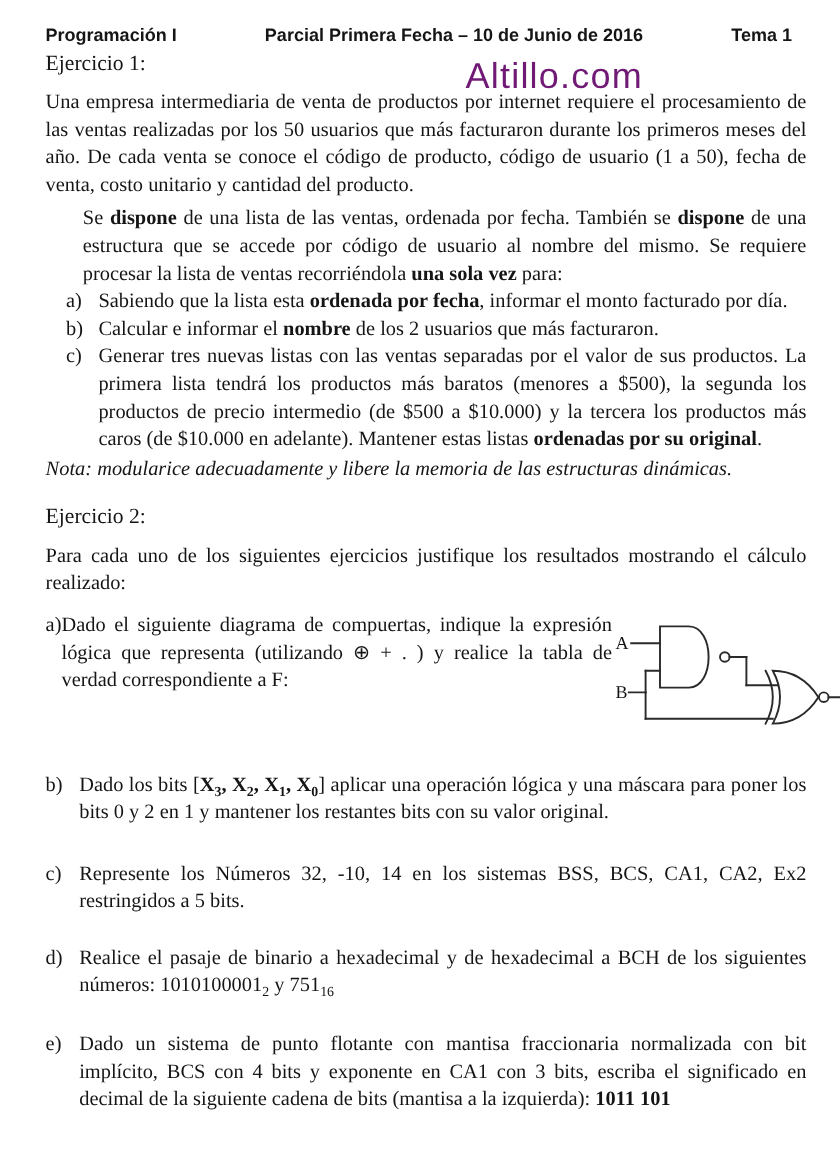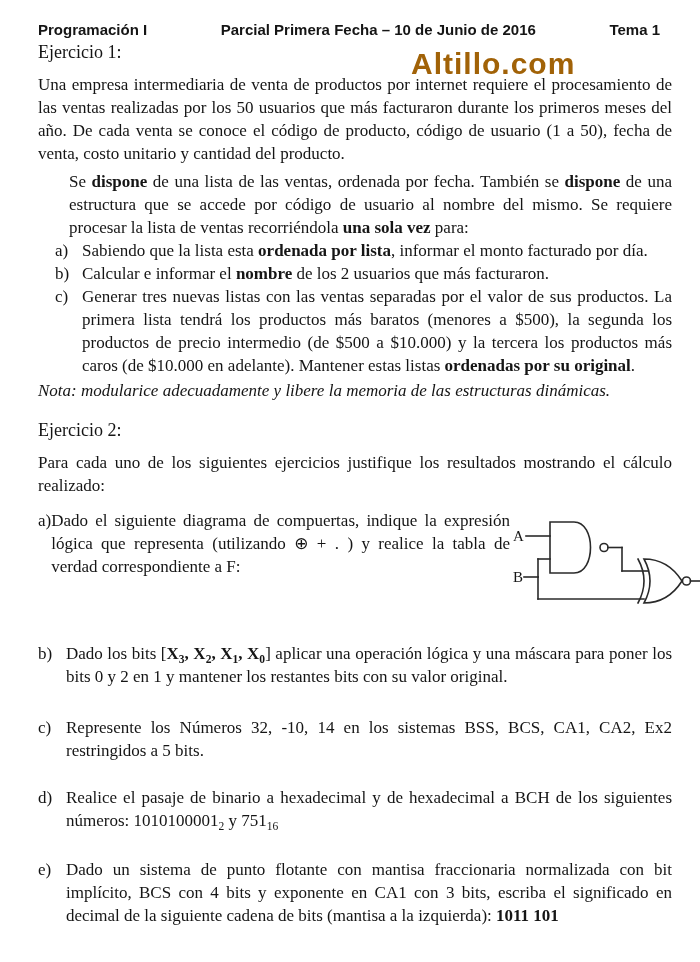--- a/index.html
+++ b/index.html
@@ -17,23 +17,23 @@
   
   .hdr{
     display:flex;justify-content:space-between;align-items:baseline;
     font-family:"Liberation Sans", sans-serif;
     font-weight:bold;font-size:15px;
   }
   .hdr .c{flex:1;text-align:center;}
   .hdr .r{padding-right:12px;}
   
   .watermark{
-    position:absolute;left:411px;top:52px;
+    position:absolute;left:388px;top:52px;
     font-family:"Liberation Sans", sans-serif;
-    font-weight:700;font-size:30px;color:#a16207;
+    font-weight:400;font-size:30px;color:#701a75;
     letter-spacing:1px;
   }
   h2.ex{
     font-size:18px;margin:0;font-weight:normal;
   }
   .ex1h{margin-top:32px;}
   .ex2h{margin-top:28px;}
   p.body{margin:9px 0 0 0;text-align:justify;}
   p.tight{margin-top:5px;margin-left:31px;}
   
@@ -74,21 +74,21 @@
   <div class="watermark">Altillo.com</div>
 
   <h2 class="ex ex1h">Ejercicio 1:</h2>
 
   <p class="body">Una empresa intermediaria de venta de productos por internet requiere el procesamiento de las ventas realizadas por los 50 usuarios que más facturaron durante los primeros meses del año. De cada venta se conoce el código de producto, código de usuario (1 a 50),  fecha de venta, costo unitario y cantidad del producto.</p>
 
   <p class="body tight"><span>Se </span><span class="b">dispone</span><span> de una lista de las ventas, ordenada por fecha. También se </span><span class="b">dispone</span><span> de una estructura que se accede por código de usuario al nombre del mismo. Se requiere procesar la lista de ventas recorriéndola </span><span class="b">una sola vez</span><span> para:</span></p>
 
   <div class="item e1i">
     <span class="marker">a)</span>
-    <span class="itext"><span>Sabiendo que la lista esta </span><span class="b">ordenada por lista</span><span>, informar el monto facturado por día.</span></span>
+    <span class="itext"><span>Sabiendo que la lista esta </span><span class="b">ordenada por fecha</span><span>, informar el monto facturado por día.</span></span>
   </div>
   <div class="item e1i">
     <span class="marker">b)</span>
     <span class="itext"><span>Calcular e informar el </span><span class="b">nombre</span><span> de los 2 usuarios que más facturaron.</span></span>
   </div>
   <div class="item e1i">
     <span class="marker">c)</span>
     <span class="itext"><span>Generar tres nuevas listas con las ventas separadas por el valor de sus productos. La primera lista tendrá los productos más baratos (menores a $500), la segunda los productos de precio intermedio (de $500 a $10.000) y la tercera los productos más caros (de $10.000 en adelante). Mantener estas  listas </span><span class="b">ordenadas por su original</span><span>.</span></span>
   </div>
 

